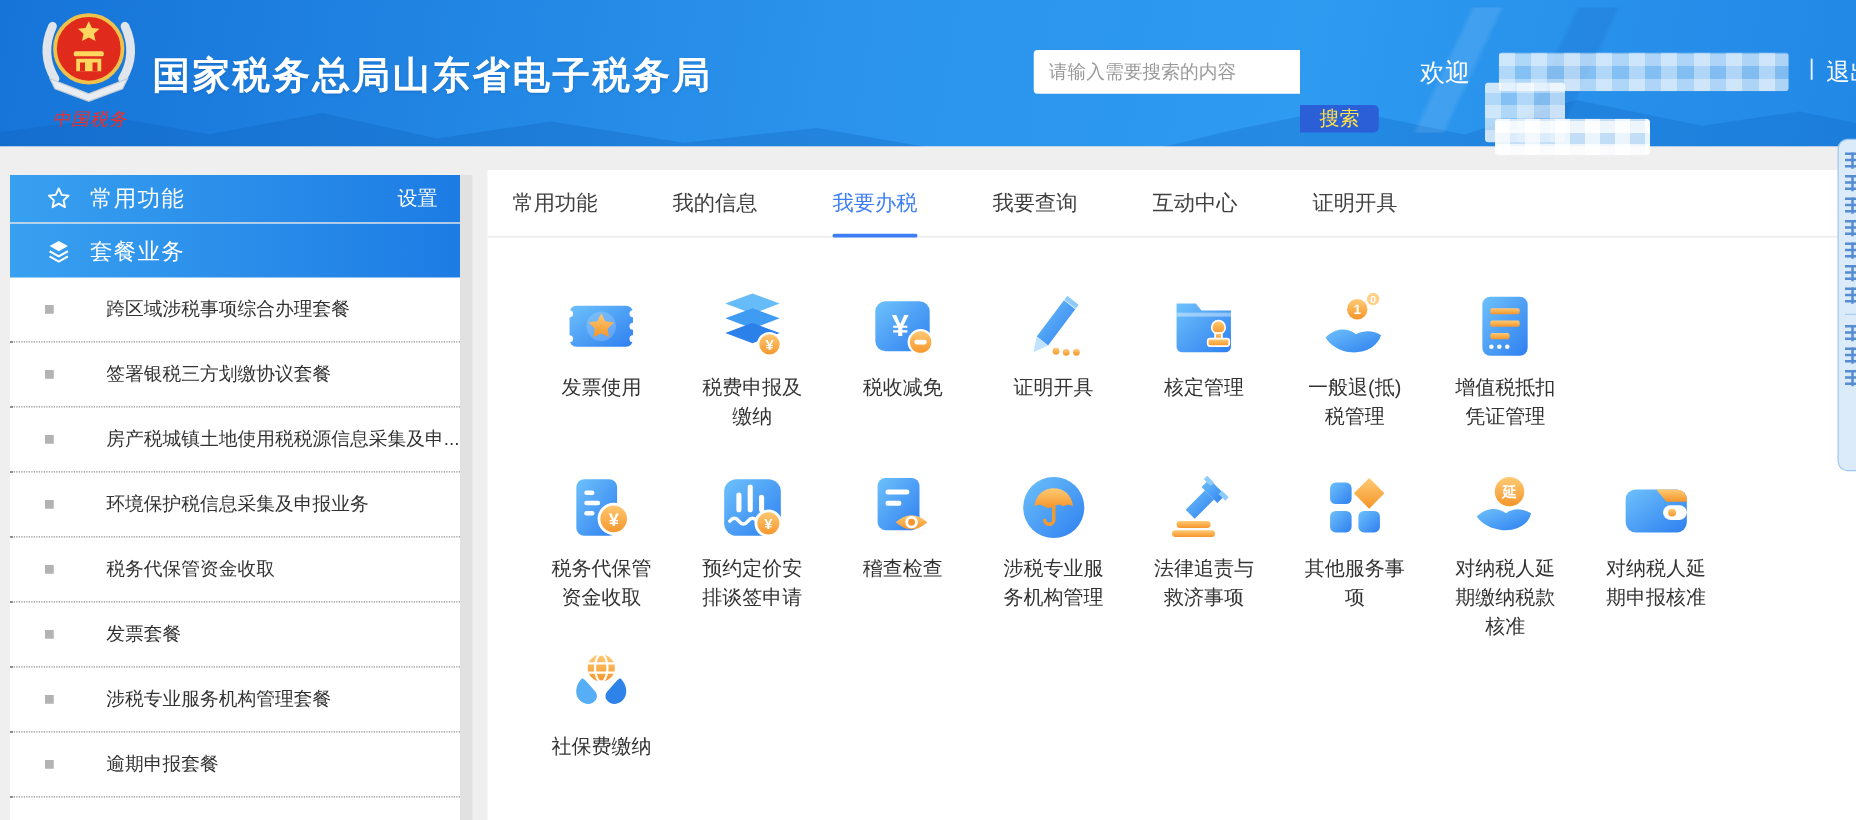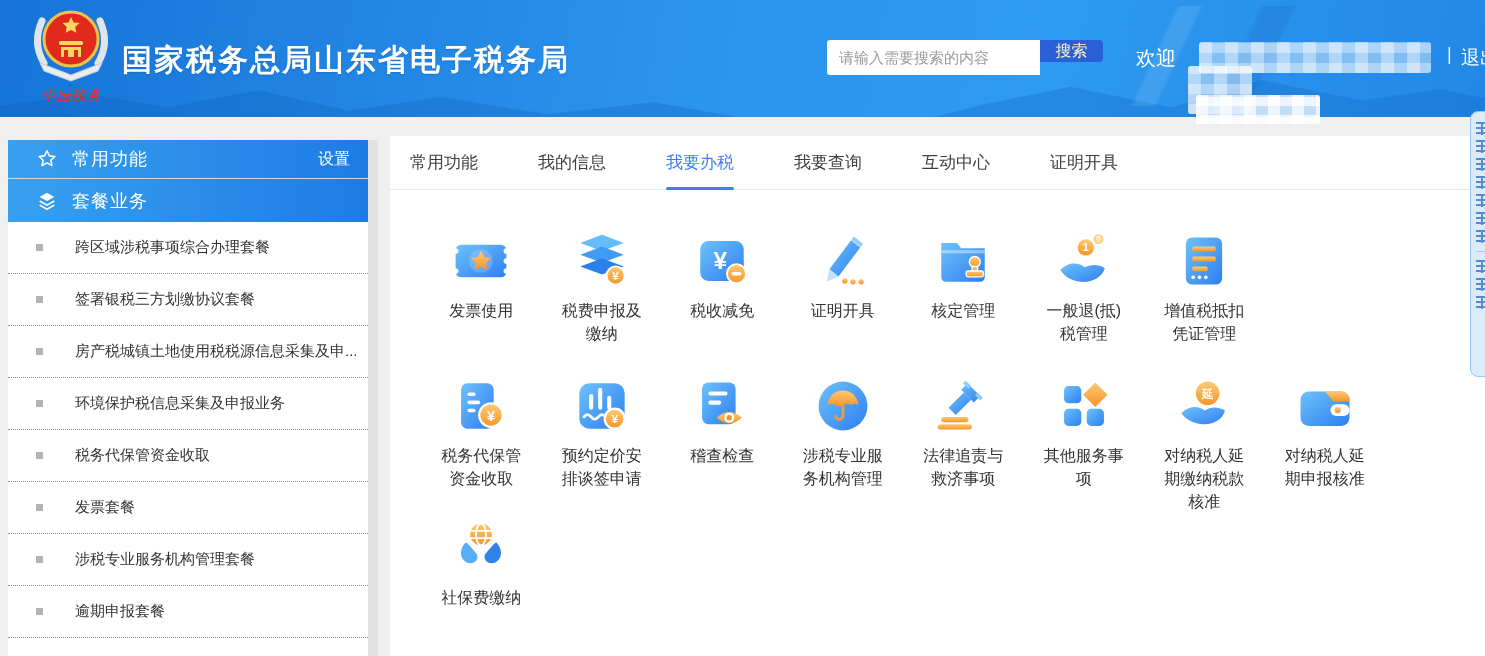--- a/index.html
+++ b/index.html
@@ -26,23 +26,23 @@
   .logo { position:absolute; left:28px; top:5px; width:86px; height:106px; }
   .logo-caption { position:absolute; left:2px; bottom:6px; width:84px; text-align:center;
     color:#ff2a1a; font-size:14px; font-weight:normal; font-style:italic; letter-spacing:1px; }
   .site-title { position:absolute; left:122px; top:40px; color:#fff; font-size:30px;
     font-weight:bold; letter-spacing:2px; text-shadow:0 1px 2px rgba(0,60,130,.25); }
   .search-box { position:absolute; left:827px; top:40px; height:35px; display:flex; }
   .search-input { width:213px; height:35px; border:none; outline:none; padding:0 12px;
     font-size:15px; color:#555; background:#fff; border-radius:3px 0 0 3px;
     font-family:"Liberation Sans","DejaVu Sans",sans-serif; }
   .search-input::placeholder { color:#9a9a9a; }
-  .search-btn { width:63px; height:22px; border:none; background:#2b5fd8; color:#fef9c3;
+  .search-btn { width:63px; height:22px; border:none; background:#2b5fd8; color:#fde047;
     font-size:16px; border-radius:0 4px 4px 0; cursor:pointer;
-    font-family:"Liberation Sans","DejaVu Sans",sans-serif; }
+    font-family:"Liberation Sans","DejaVu Sans",sans-serif;margin-top:44px; }
   .welcome { position:absolute; left:1136px; top:45px; color:#fff; font-size:20px; }
   .header-divider { position:absolute; left:1447px; top:44px; color:#e8f2fc; font-size:18px; }
   .logout { position:absolute; left:1461px; top:45px; color:#fff; font-size:19px;
     white-space:nowrap; cursor:pointer; }
   
   .mosaic { position:absolute; border-radius:3px; z-index:5;
     background-image:
       repeating-linear-gradient(0deg, rgba(255,255,255,.50) 0 10px, rgba(226,240,252,.28) 10px 20px),
       repeating-linear-gradient(90deg, rgba(255,255,255,.55) 0 13px, rgba(196,224,248,.35) 13px 26px); }
   .mosaic-a { left:1199px; top:42px; width:232px; height:31px; }
@@ -57,21 +57,21 @@
     background:linear-gradient(90deg,#38a0f0,#1d7ce4); padding:0 16px; position:relative; }
   .side-head-1 { height:39px; border-bottom:1px solid #cfd9e2; }
   .side-head-2 { height:43px; }
   .side-head .hico { width:22px; height:22px; margin:0 6px 0 12px; display:inline-flex; }
   .side-head .hlabel { font-size:18px; margin-left:8px; letter-spacing:1px; }
   .side-settings { position:absolute; right:18px; font-size:16px; cursor:pointer; }
   .side-list { list-style:none; }
   .side-item { height:52px; display:flex; align-items:center;
     border-bottom:1px dotted #8f8f8f; cursor:pointer; }
   .bullet { width:7px; height:7px; background:#b3b3b3; margin:0 0 0 28px; flex:none; }
-  .side-item-label { margin-left:32px; font-size:15px; color:#333; white-space:nowrap;
+  .side-item-label { margin-left:42px; font-size:15px; color:#333; white-space:nowrap;
     overflow:hidden; width:300px; }
   .scroll-strip { position:absolute; left:368px; top:140px; width:10px; height:516px; background:#e1e1e1; }
   
   .main-panel { position:absolute; left:390px; top:136px; width:1128px; height:560px; background:#fff; }
   .tabbar { display:flex; align-items:center; height:54px; padding-left:20px;
     border-bottom:1px solid #e8e8e8; }
   .tab { position:relative; font-size:17px; color:#404040; margin-right:60px;
     height:54px; line-height:54px; cursor:pointer; white-space:nowrap; }
   .tab.active { color:#3d7ef7; }
   .tab.active::after { content:""; position:absolute; left:0; right:0; bottom:0;

